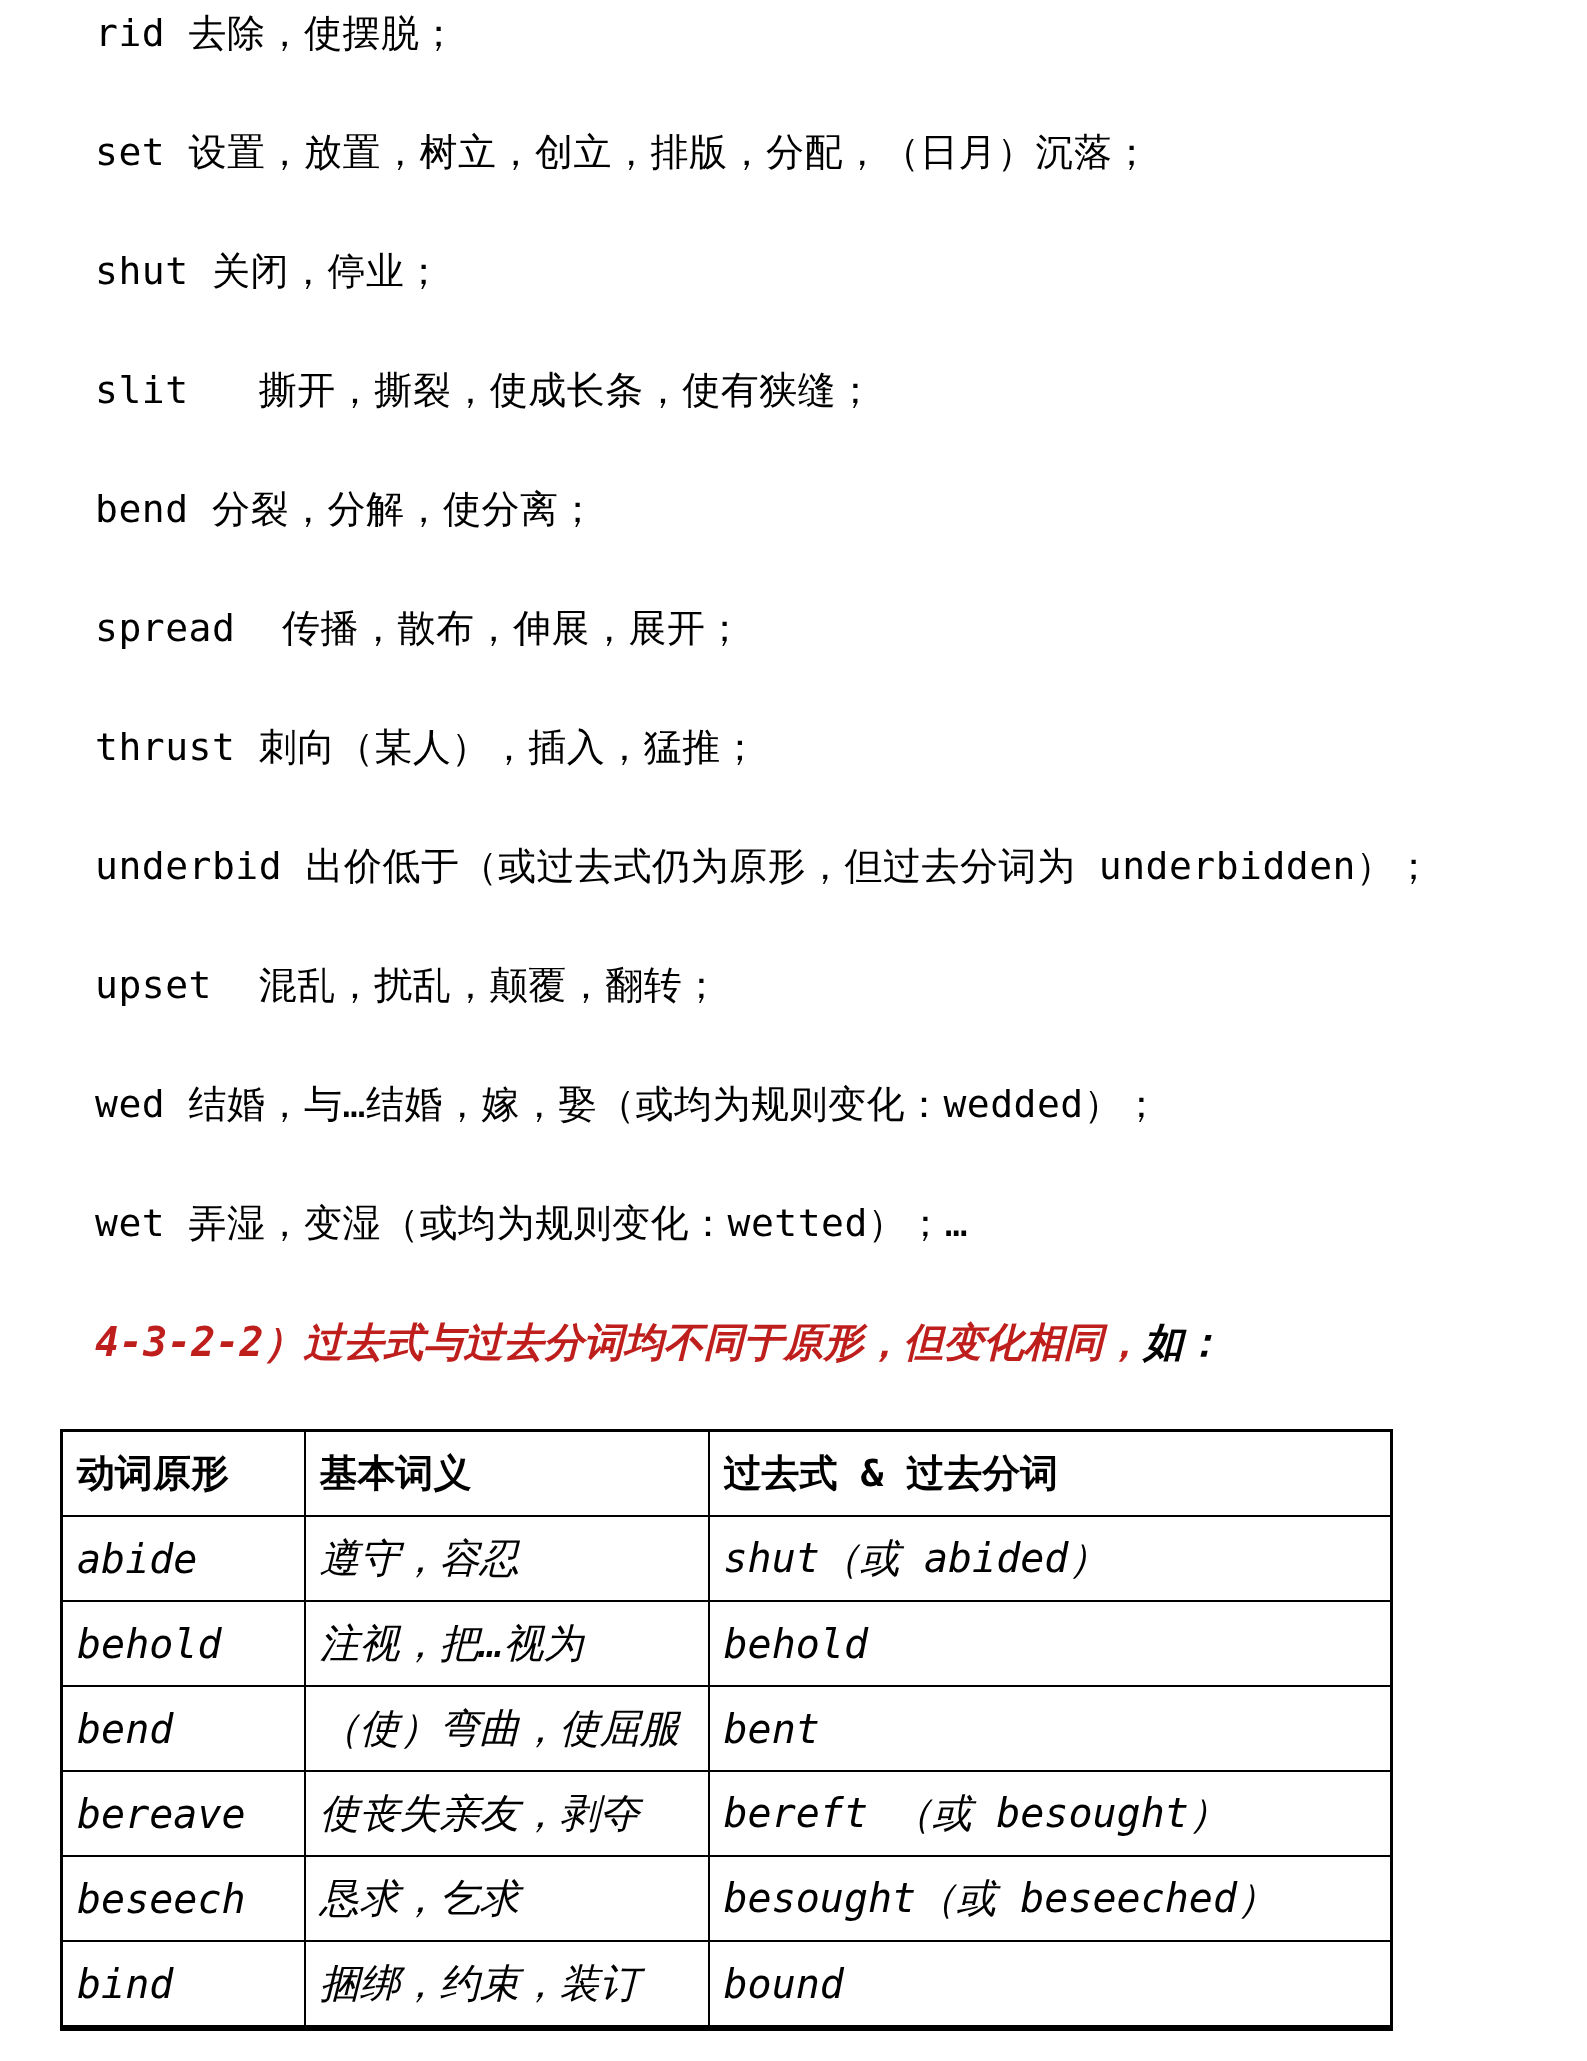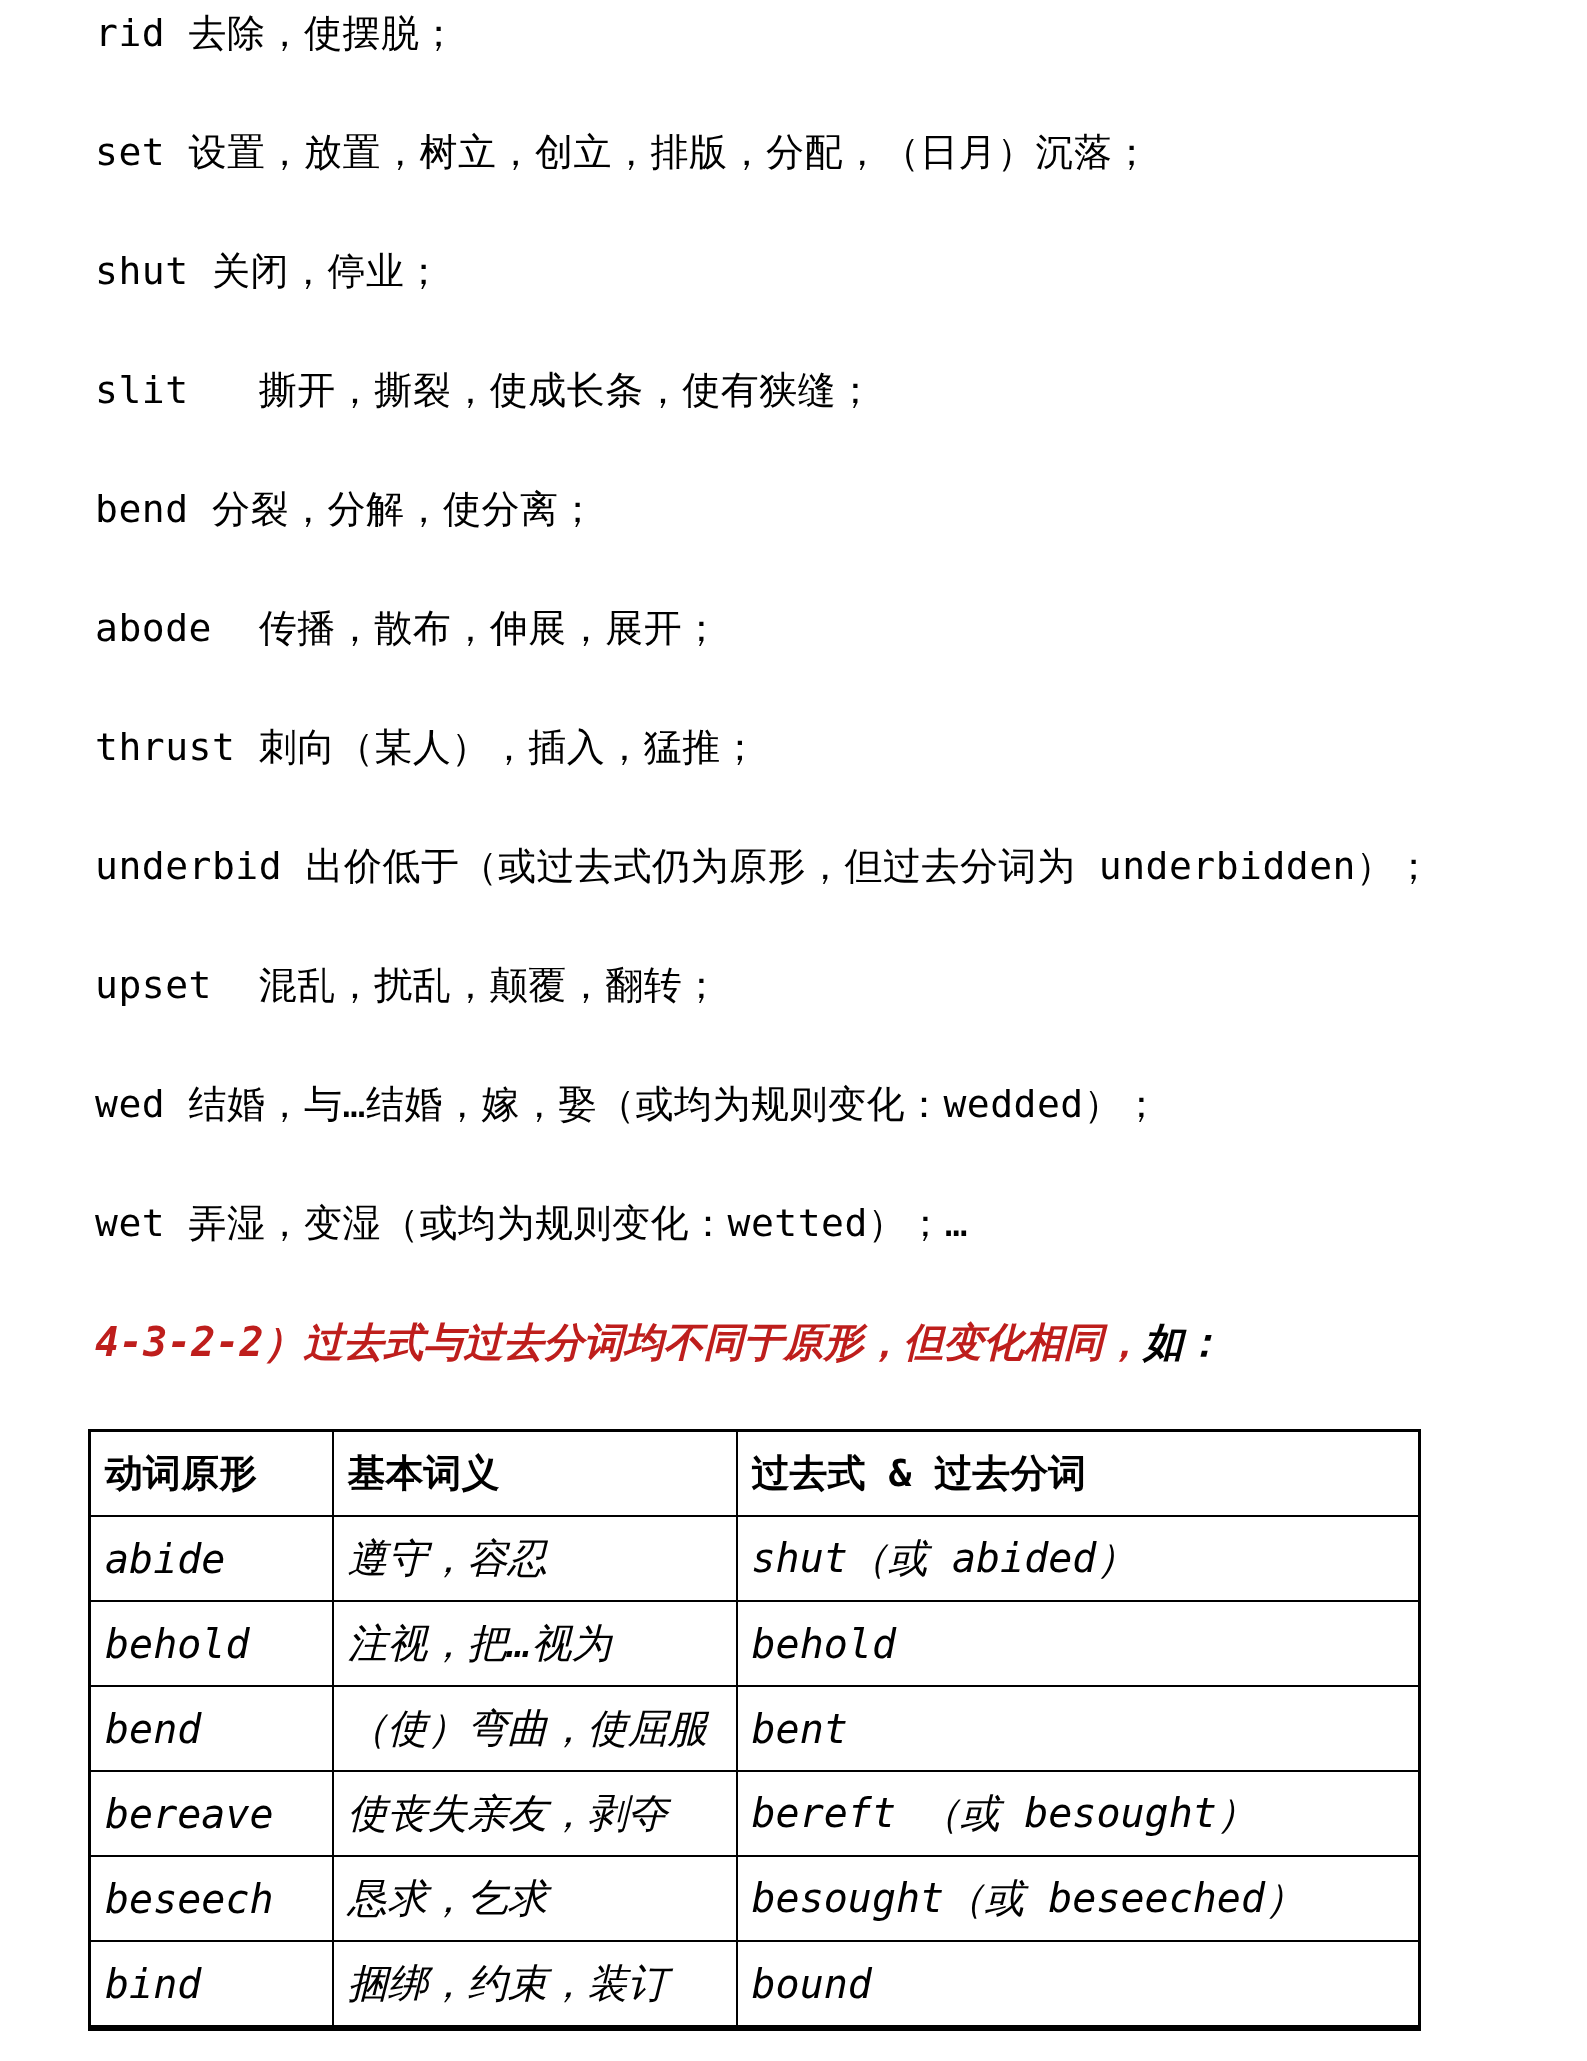--- a/index.html
+++ b/index.html
@@ -30,21 +30,21 @@
     line-height: 119px;
     font-weight: bold;
     white-space: pre-wrap;
     font-style: italic;
   }
   .section-heading .red { color: var(--accent_red, #be1e1c); }
   .section-heading .black { color: #000; }
   table.verb-table {
     border-collapse: collapse;
     table-layout: fixed;
-    margin-left: 88px;
+    margin-left: 60px;
     margin-top: 27px;
     width: 1330px;
     border: 3px solid #000;
     border-bottom-width: 6px;
   }
   table.verb-table col.c1 { width: 243px; }
   table.verb-table col.c2 { width: 404px; }
   table.verb-table col.c3 { width: 683px; }
   table.verb-table th, table.verb-table td {
     border: 2px solid #000;
@@ -68,21 +68,21 @@
 </head>
 <body>
 
 <div class="doc">
   <div class="content">
     <p class="entry">rid 去除，使摆脱；</p>
     <p class="entry">set 设置，放置，树立，创立，排版，分配，（日月）沉落；</p>
     <p class="entry">shut 关闭，停业；</p>
     <p class="entry">slit   撕开，撕裂，使成长条，使有狭缝；</p>
     <p class="entry">bend 分裂，分解，使分离；</p>
-    <p class="entry">abode  传播，散布，伸展，展开；</p>
+    <p class="entry">spread  传播，散布，伸展，展开；</p>
     <p class="entry">thrust 刺向（某人），插入，猛推；</p>
     <p class="entry">underbid 出价低于（或过去式仍为原形，但过去分词为 underbidden）；</p>
     <p class="entry">upset  混乱，扰乱，颠覆，翻转；</p>
     <p class="entry">wed 结婚，与…结婚，嫁，娶（或均为规则变化：wedded）；</p>
     <p class="entry">wet 弄湿，变湿（或均为规则变化：wetted）；…</p>
     <p class="section-heading"><span class="red">4-3-2-2）过去式与过去分词均不同于原形，但变化相同，</span><span class="black">如：</span></p>
   </div>
 
   <table class="verb-table">
     <colgroup>

